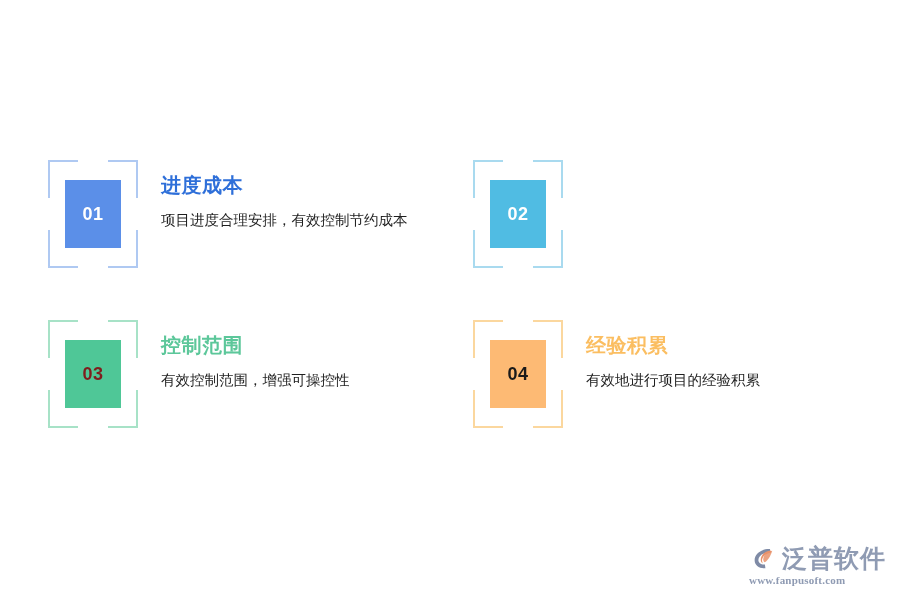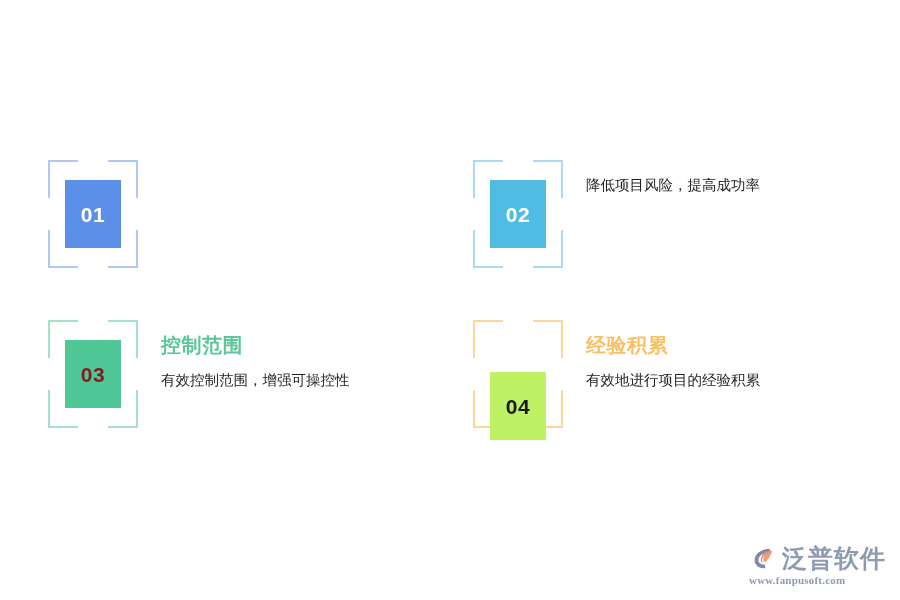--- a/index.html
+++ b/index.html
@@ -76,21 +76,21 @@
     position: absolute;
     left: 17px;
     top: 20px;
     width: 56px;
     height: 68px;
     display: flex;
     align-items: center;
     justify-content: center;
   }
   .badge-num {
-    font-size: 21px;
+    font-size: 18px;
     font-weight: bold;
     letter-spacing: 0.5px;
     line-height: 1;
   }
 
   
   .copy {
     padding-left: 23px;
     padding-top: 13px;
     flex: 1 1 auto;
@@ -162,40 +162,43 @@
             <span class="bk-bh-r"></span>
           <span class="bk-lv-t"></span>
             <span class="bk-lv-b"></span>
           <span class="bk-rv-t"></span>
             <span class="bk-rv-b"></span>
         </div>
         <div class="badge" style="background: rgb(91, 143, 232);">
           <span class="badge-num" style="color: rgb(255, 255, 255);">01</span>
         </div>
       </div>
+      <div class="copy">
+        <h3 class="f-title" style="color: rgb(46, 111, 217);">进度成本</h3>
+        <p class="f-desc">项目进度合理安排，有效控制节约成本</p>
+      </div>
     </div>
 
     <div class="feature col-right">
       <div class="badge-wrap">
         <div class="bracket" style="color: rgb(169, 218, 239);">
           <span class="bk-th-l"></span>
             <span class="bk-th-r"></span>
           <span class="bk-bh-l"></span>
             <span class="bk-bh-r"></span>
           <span class="bk-lv-t"></span>
             <span class="bk-lv-b"></span>
           <span class="bk-rv-t"></span>
             <span class="bk-rv-b"></span>
         </div>
         <div class="badge" style="background: rgb(80, 188, 227);">
           <span class="badge-num" style="color: rgb(255, 255, 255);">02</span>
         </div>
       </div>
       <div class="copy">
-        <p class="f-desc">降低项目风险，提高成功率</p>
       </div>
     </div>
 
     <div class="feature col-left">
       <div class="badge-wrap">
         <div class="bracket" style="color: rgb(167, 226, 199);">
           <span class="bk-th-l"></span>
             <span class="bk-th-r"></span>
           <span class="bk-bh-l"></span>
             <span class="bk-bh-r"></span>
@@ -219,21 +222,21 @@
         <div class="bracket" style="color: rgb(251, 215, 158);">
           <span class="bk-th-l"></span>
             <span class="bk-th-r"></span>
           <span class="bk-bh-l"></span>
             <span class="bk-bh-r"></span>
           <span class="bk-lv-t"></span>
             <span class="bk-lv-b"></span>
           <span class="bk-rv-t"></span>
             <span class="bk-rv-b"></span>
         </div>
-        <div class="badge" style="background: #bef264; margin-top: 32px;">
+        <div class="badge" style="background: #fdba74;">
           <span class="badge-num" style="color: rgb(26, 26, 26);">04</span>
         </div>
       </div>
       <div class="copy">
         <h3 class="f-title" style="color: rgb(251, 190, 97);">经验积累</h3>
         <p class="f-desc">有效地进行项目的经验积累</p>
       </div>
     </div>
 
   </div>

